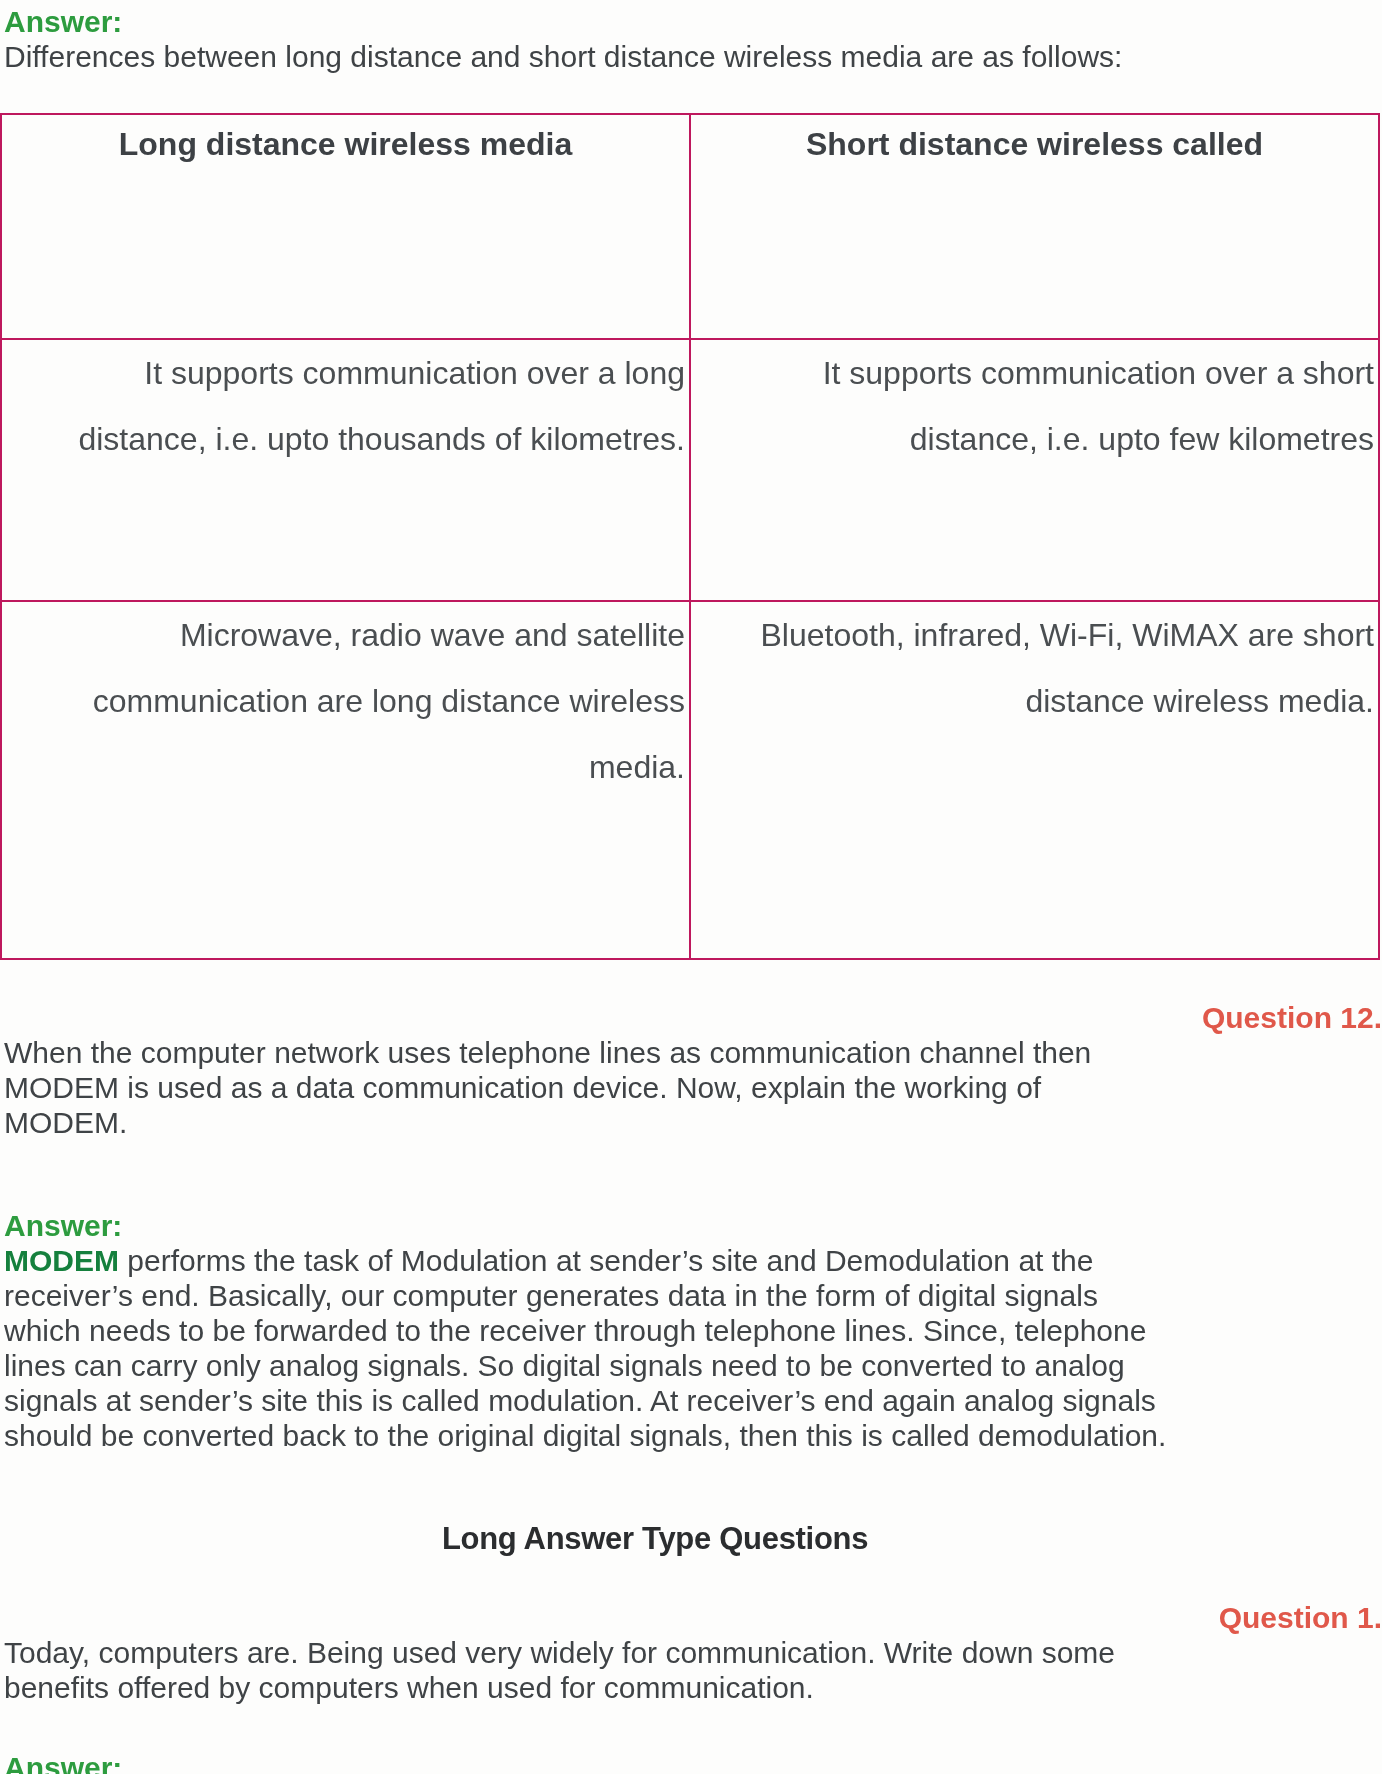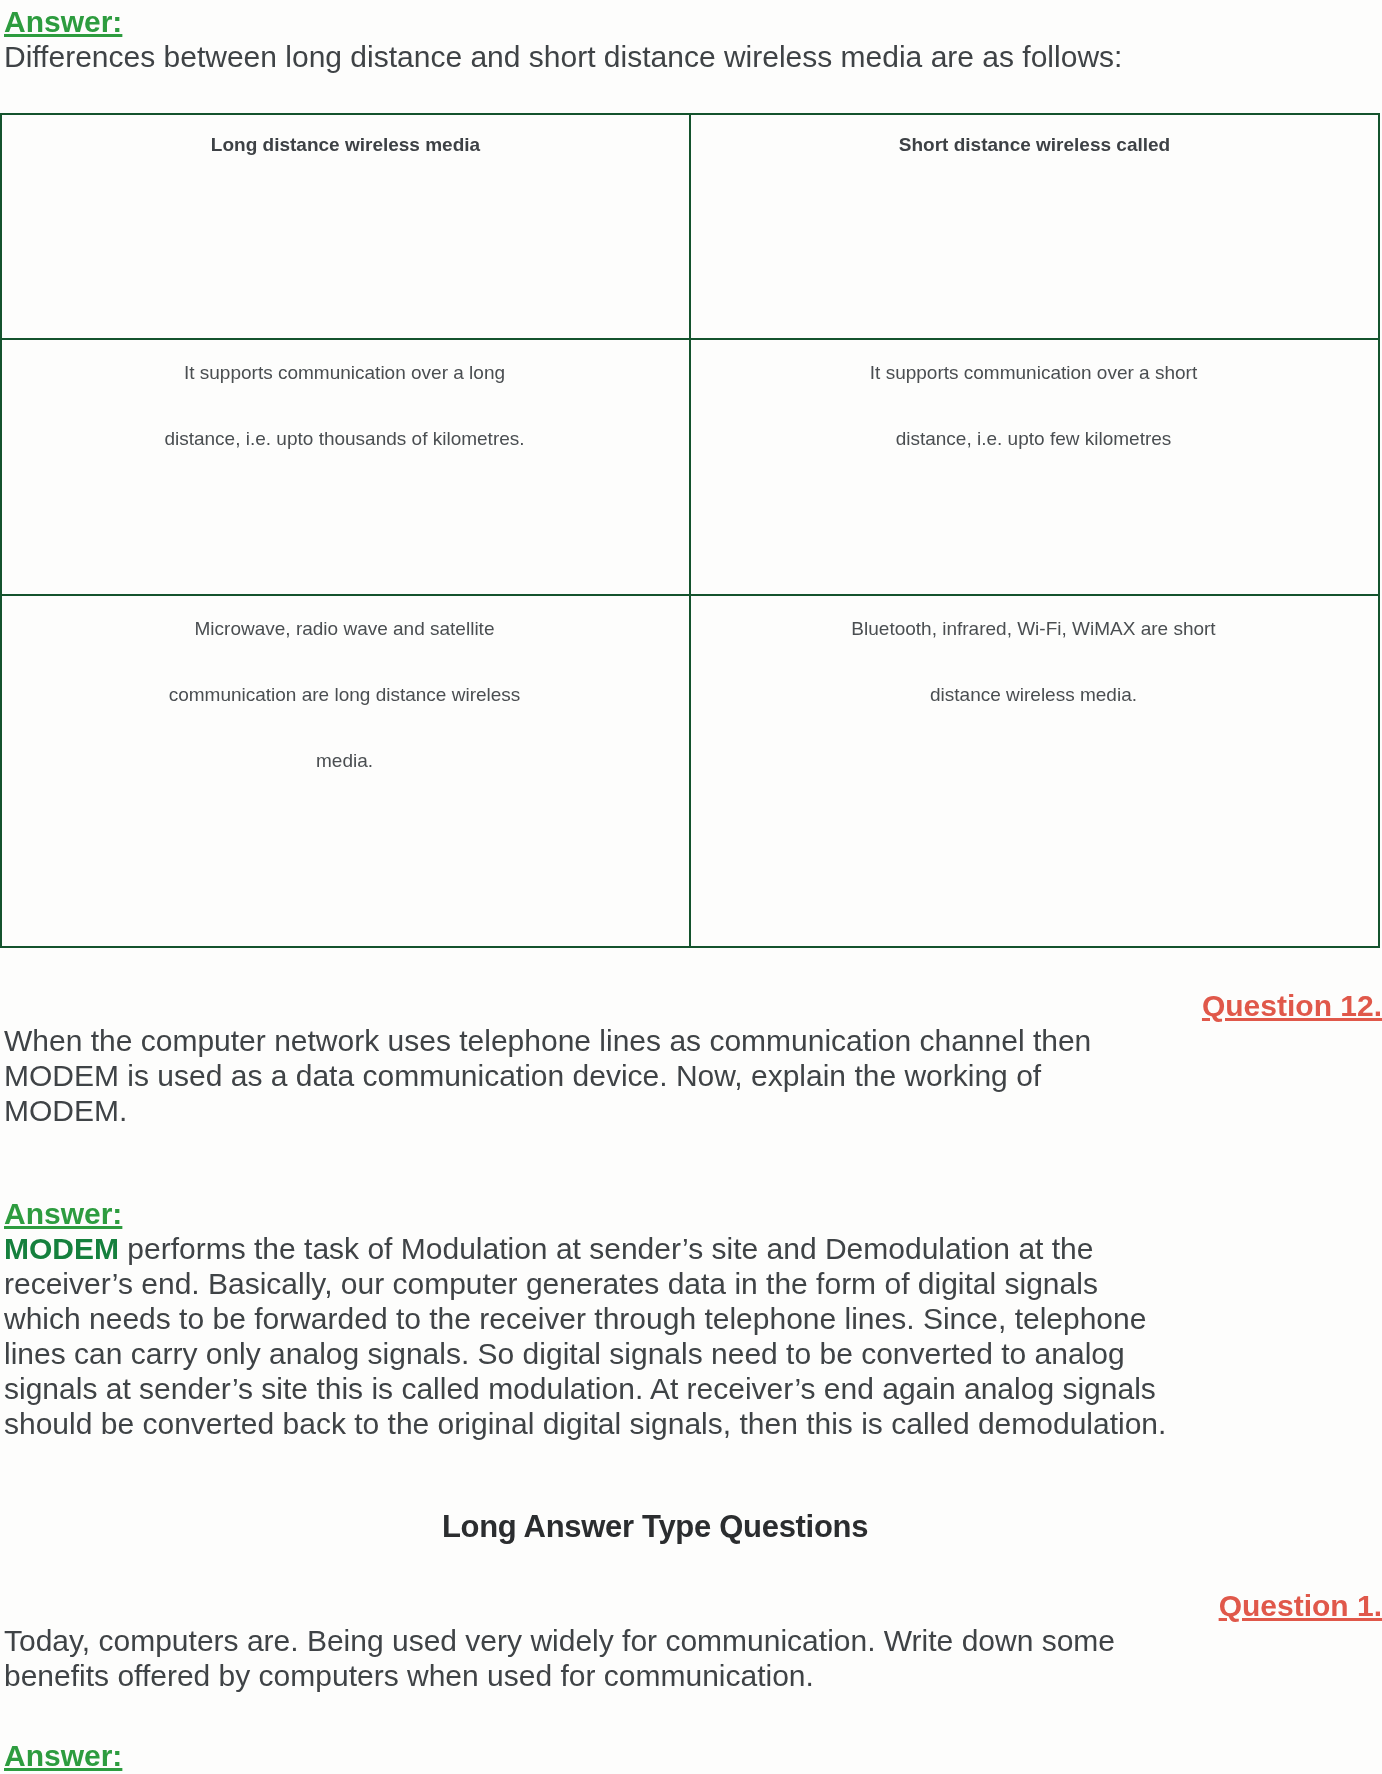--- a/index.html
+++ b/index.html
@@ -18,57 +18,56 @@
   }
   .page {
     padding-top: 4px;
     width: 1382px;
   }
   .txt {
     padding-left: 4px;
   }
   .label {
     font-weight: bold;
-    text-decoration: underline;
   }
   .answer-label {
     color: #2d9c3f;
   }
   .question-label {
     color: #e0584a;
     text-align: right;
   }
   .para {
     margin: 0;
   }
   
   table.cmp {
     border-collapse: collapse;
     width: 1380px;
     margin-top: 39px;
     table-layout: fixed;
     background: #fdfdfc;
   }
   table.cmp th, table.cmp td {
-    border: 2px solid #14532d;
+    border: 2px solid #be185d;
     width: 50%;
-    font-size: 19px;
+    font-size: 32px;
   }
   table.cmp th {
     height: 210px;
     vertical-align: top;
     text-align: center;
     padding-top: 12px;
     font-weight: bold;
     color: #3d4145;
   }
   table.cmp td {
     vertical-align: top;
-    text-align: center;
-    padding: 0 4px 10px 2px;
+    text-align: right;
+    padding: 0 4px 16px 2px;
     line-height: 66px;
     color: #4a4e51;
     margin-left: 17px;
   }
   tr.r1 td { height: 244px; }
   tr.r2 td { height: 340px; }
   td.pad-down { padding-top: 56px; }
   
   .q12-label   { margin-top: 40px; }
   .a12-label   { margin-top: 68px; }

